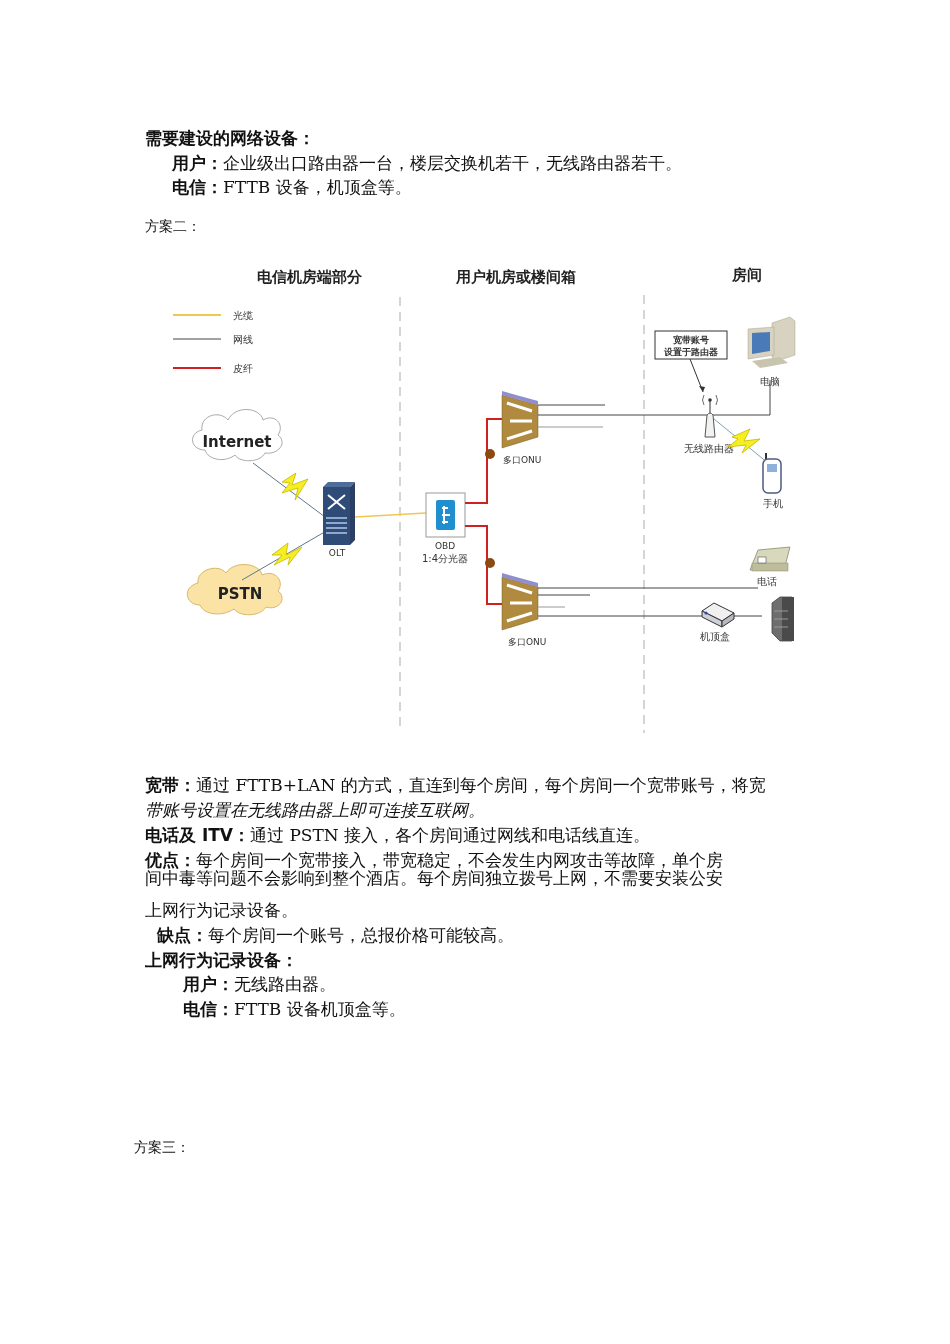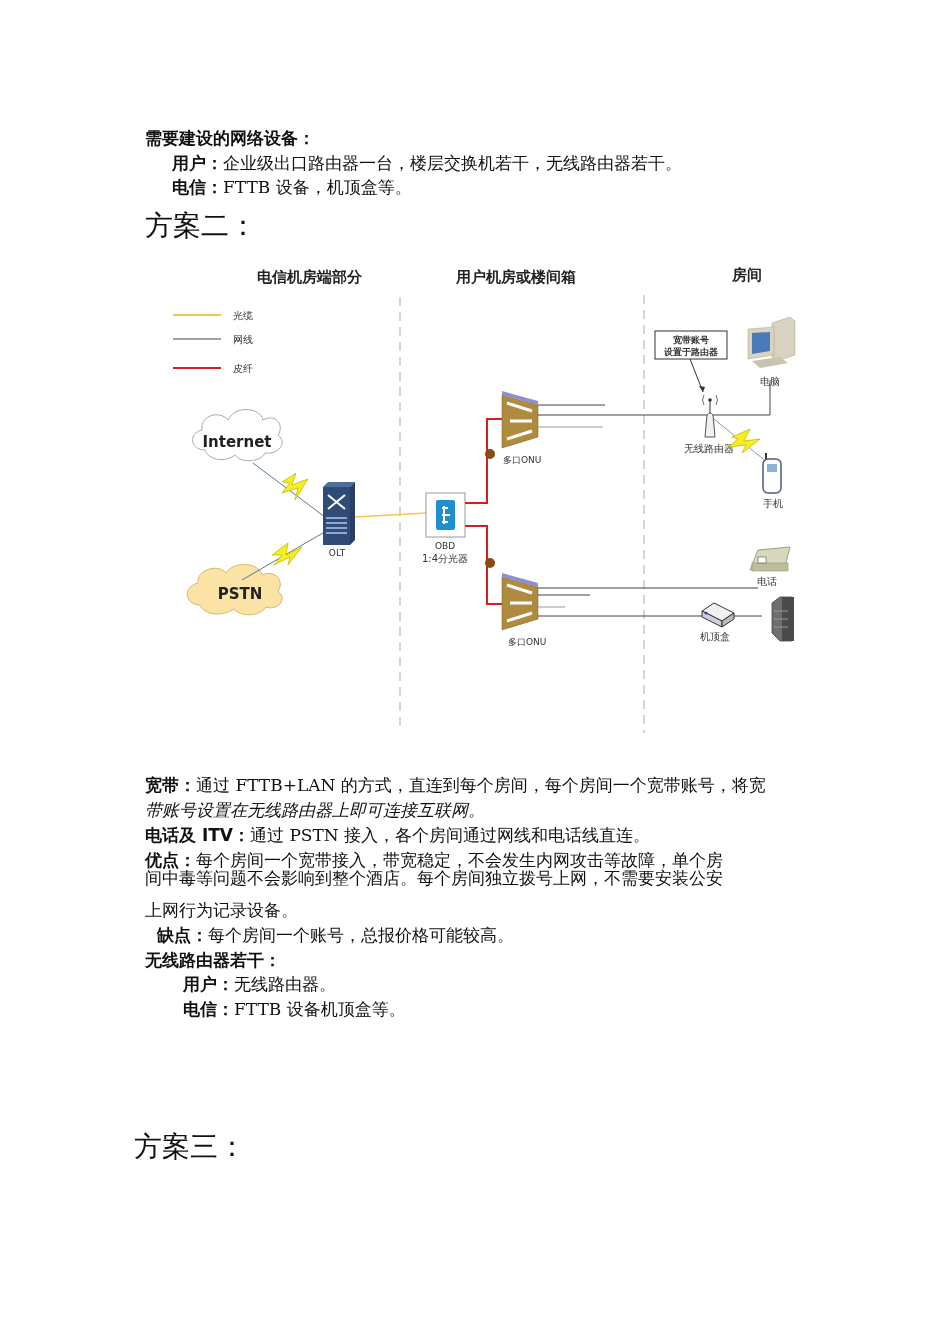--- a/index.html
+++ b/index.html
@@ -1,21 +1,21 @@
 <!DOCTYPE html>
 <html><head>
 <meta charset="utf-8">
 <style>
   html, body { margin: 0; padding: 0; background: #ffffff; }
   body { width: 950px; height: 1344px; position: relative; overflow: hidden;
          font-family: "DejaVu Serif", "Liberation Serif", serif; color: #111; }
   .abs { position: absolute; }
   .line { font-size: 17px; line-height: 25px; white-space: nowrap; }
   .b { font-weight: bold; font-family: "DejaVu Sans", "Liberation Sans", sans-serif; }
-  .h2 { font-size: 28px; line-height: 28px; }
+  .h2 { font-size: 14px; line-height: 28px; }
   .diag { position: absolute; left: 160px; top: 255px; width: 660px; height: 480px; }
   .dtext { font-family: "DejaVu Sans", "Liberation Sans", sans-serif; fill: #333; }
   .sec { font-family: "DejaVu Sans", "Liberation Sans", sans-serif; font-weight: bold; font-size: 15px; fill: #222; }
 </style>
 </head>
 <body>
 
 <div class="abs line b" style="left:145px; top:126px;">需要建设的网络设备：</div>
 <div class="abs line" style="left:172px; top:151px;">
   <span class="b">用户：</span><span>企业级出口路由器一台，楼层交换机若干，无线路由器若干。</span>
@@ -179,21 +179,21 @@
   <span class="b">电话及 ITV：</span><span>通过 PSTN 接入，各个房间通过网线和电话线直连。</span>
 </div>
 <div class="abs line" style="left:145px; top:848px;">
   <span class="b">优点：</span><span>每个房间一个宽带接入，带宽稳定，不会发生内网攻击等故障，单个房</span>
 </div>
 <div class="abs line" style="left:145px; top:845px;margin-top:21px;">间中毒等问题不会影响到整个酒店。每个房间独立拨号上网，不需要安装公安</div>
 <div class="abs line" style="left:145px; top:898px;">上网行为记录设备。</div>
 <div class="abs line" style="left:157px; top:923px;">
   <span class="b">缺点：</span><span>每个房间一个账号，总报价格可能较高。</span>
 </div>
-<div class="abs line b" style="left:145px; top:948px;">无线路由器若干：</div>
+<div class="abs line b" style="left:145px; top:948px;">上网行为记录设备：</div>
 <div class="abs line" style="left:183px; top:972px;">
   <span class="b">用户：</span><span>无线路由器。</span>
 </div>
 <div class="abs line" style="left:183px; top:997px;">
   <span class="b">电信：</span><span>FTTB 设备机顶盒等。</span>
 </div>
 
 <div class="abs h2" style="left:134px; top:1133px;">方案三：</div>
 
 </body></html>

